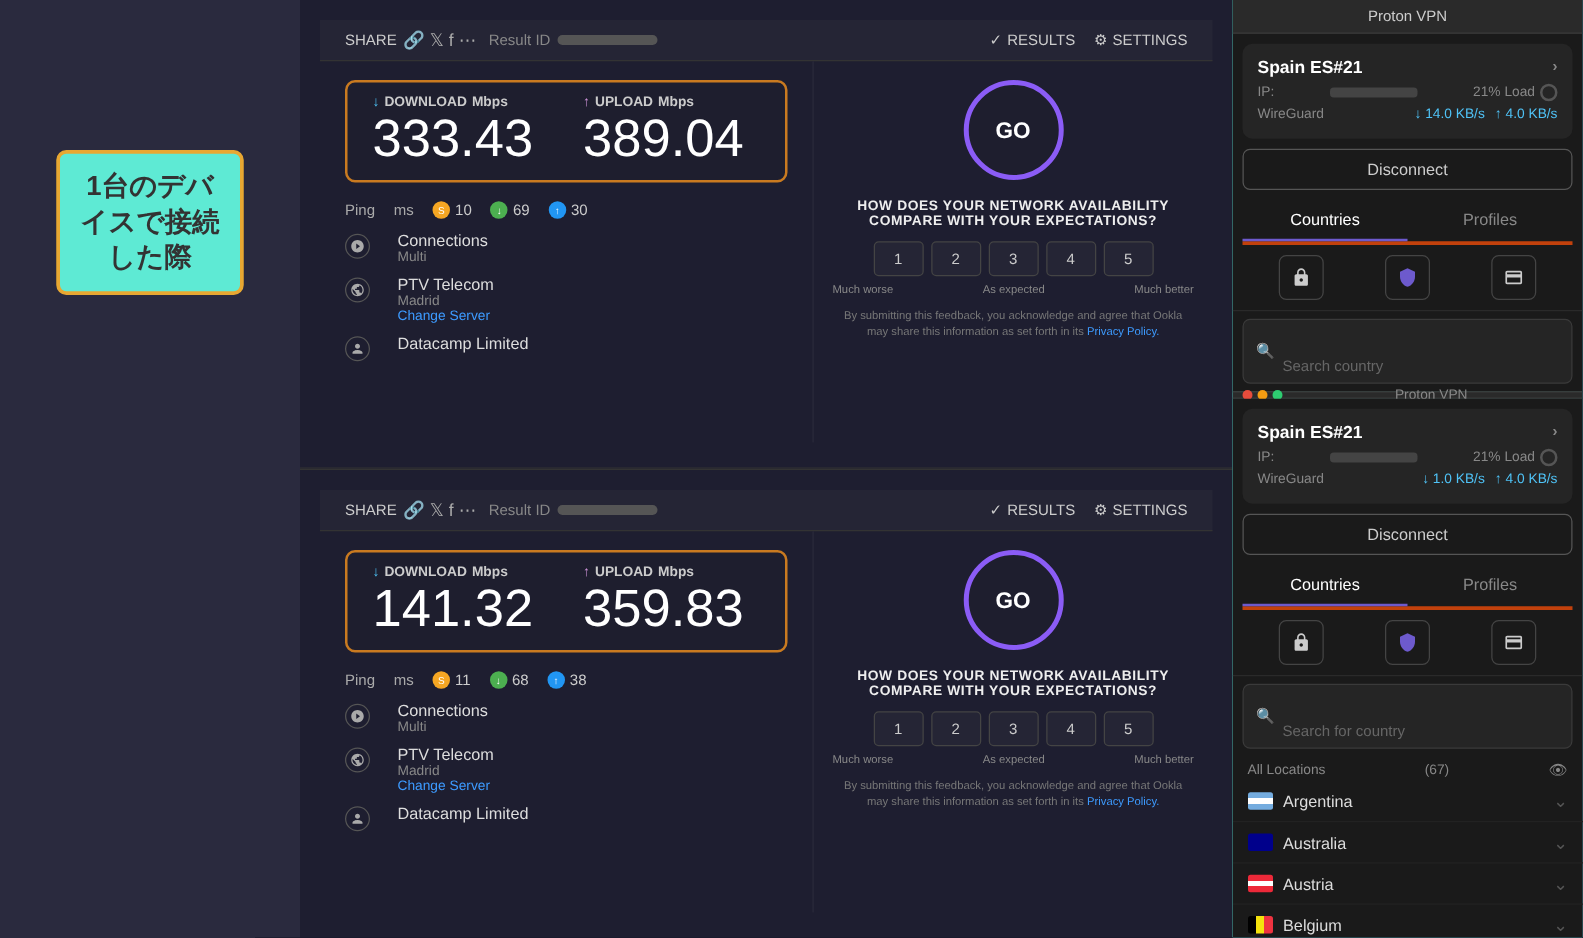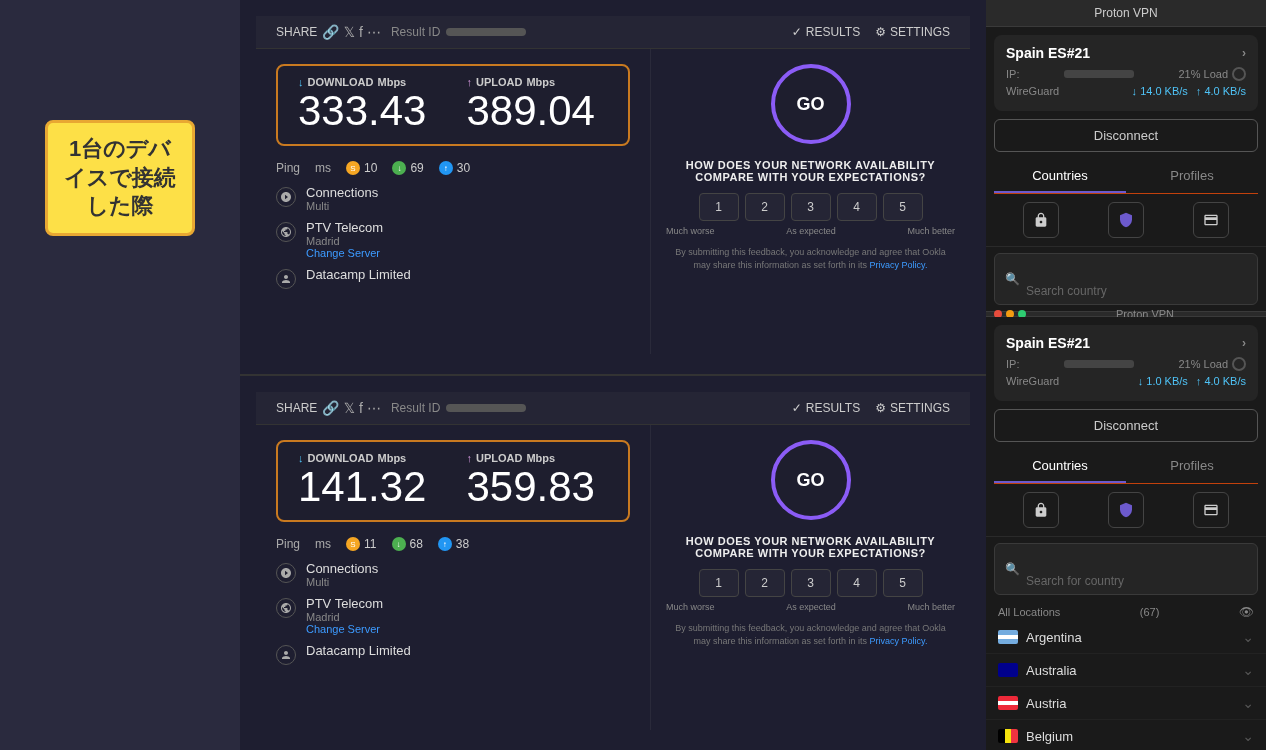--- a/index.html
+++ b/index.html
@@ -11,21 +11,21 @@
       height: 750px;
       background: #2a2a3e;
       flex-shrink: 0;
       display: flex;
       flex-direction: column;
       align-items: center;
       padding-top: 120px;
       gap: 200px;
     }
     .annotation-box {
-      background: #fde047;
+      background: #5eead4;
       border: 3px solid #e8a832;
       border-radius: 8px;
       padding: 12px 16px;
       width: 150px;
       text-align: center;
       font-size: 22px;
       font-weight: bold;
       color: #333;
       line-height: 1.3;
     }
@@ -86,21 +86,21 @@
 
     .ping-row { display: flex; align-items: center; gap: 15px; margin-bottom: 10px; }
     .ping-label { color: #aaa; font-size: 12px; }
     .ping-item { display: flex; align-items: center; gap: 4px; font-size: 12px; color: #ccc; }
     .ping-circle { width: 14px; height: 14px; border-radius: 50%; display: inline-flex; align-items: center; justify-content: center; font-size: 8px; }
     .ping-circle.yellow { background: #f5a623; color: #fff; }
     .ping-circle.green { background: #4caf50; color: #fff; }
     .ping-circle.blue { background: #2196f3; color: #fff; }
 
     .connections-section { margin-top: 5px; }
-    .conn-item { display: flex; align-items: flex-start; gap: 10px; margin-bottom: 8px; }
+    .conn-item { display: flex; align-items: flex-start; gap: 22px; margin-bottom: 8px; }
     .conn-icon { width: 20px; height: 20px; border: 1px solid #555; border-radius: 50%; display: flex; align-items: center; justify-content: center; margin-top: 2px; flex-shrink: 0; }
     .conn-icon svg { width: 12px; height: 12px; fill: #aaa; }
     .conn-text { display: flex; flex-direction: column; }
     .conn-name { color: #ddd; font-size: 13px; font-weight: 500; }
     .conn-sub { color: #888; font-size: 11px; }
     .conn-link { color: #3d9bff; font-size: 11px; cursor: pointer; }
 
     .st-right {
       width: 320px;
       padding: 15px;
@@ -194,21 +194,21 @@
       padding: 8px;
       width: calc(100% - 16px);
       margin: 0 8px 8px;
       font-size: 13px;
       cursor: pointer;
       text-align: center;
     }
 
     .tabs-row {
       display: flex;
-      border-bottom: 1px solid #c2410c;
+      border-bottom: 3px solid #c2410c;
       margin: 0 8px;
     }
     .tab-btn {
       flex: 1;
       padding: 8px;
       text-align: center;
       font-size: 13px;
       color: #888;
       cursor: pointer;
       border-bottom: 2px solid transparent;

